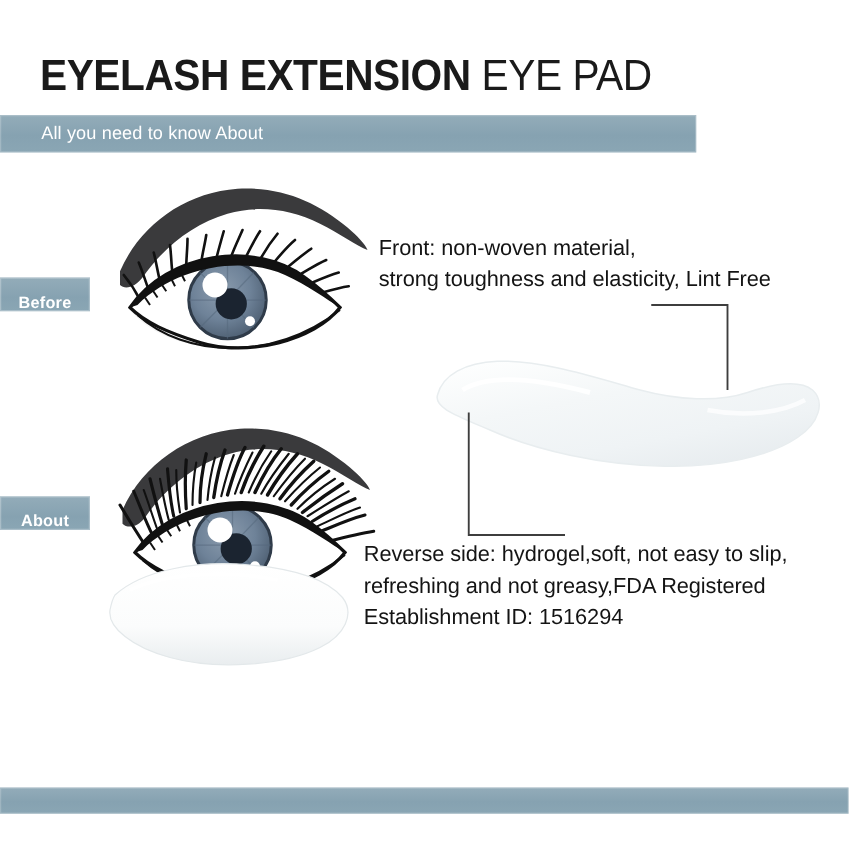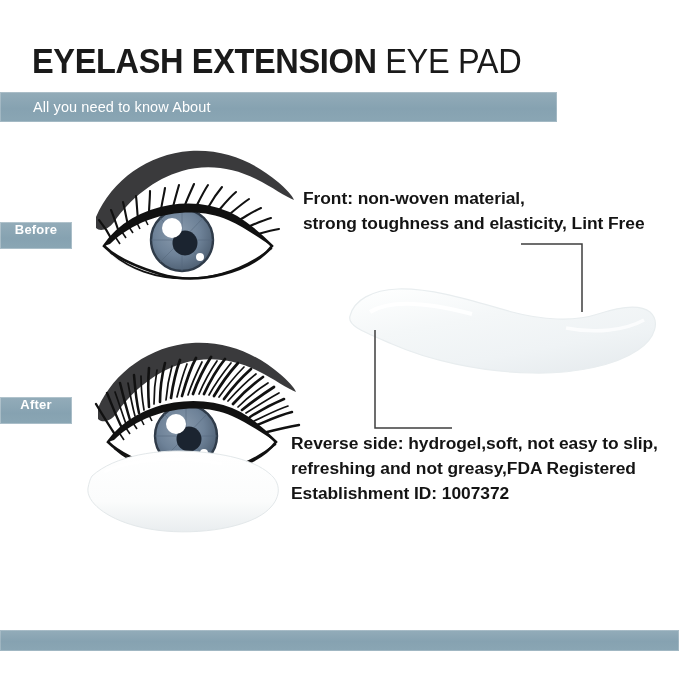--- a/index.html
+++ b/index.html
@@ -61,36 +61,35 @@
     position: absolute;
     left: 0;
     width: 72px;
     height: 27px;
     background: linear-gradient(180deg, #93acb9 0%, #86a2b1 60%, #8aa6b4 100%);
     box-shadow: inset 0 0 0 1px rgba(255,255,255,0.28);
     color: #ffffff;
     font-size: 13px;
     font-weight: bold;
     display: flex;
-    align-items: flex-start;
+    align-items: flex-end;
     justify-content: center;
     letter-spacing: 0.2px;
   }
   .badge-before { top: 222px; }
   .badge-after  { top: 397px; }
 
   
   .callout {
     position: absolute;
     color: #141414;
     font-size: 17.4px;
     line-height: 25px;
     white-space: pre-line;
     letter-spacing: -0.05px;
-    font-weight: bold;
   }
   .callout-front   { left: 303px; top: 186px; }
   .callout-reverse { left: 291px; top: 431px; }
 
   
   .art {
     position: absolute;
     pointer-events: none;
   }
   .art-before { left: 86px;  top: 140px; }
@@ -116,21 +115,21 @@
   <span class="t-strong">EYELASH EXTENSION</span><span class="t-light"> EYE PAD</span>
 </div>
 
 <div class="subtitle-bar"></div>
 <div class="subtitle-text">All you need to know About</div>
 
 <div class="side-badge badge-before">
   <span>Before</span>
 </div>
 <div class="side-badge badge-after">
-  <span>After</span>
+  <span>About</span>
 </div>
 
 <svg class="art art-before" width="230" height="170" viewBox="0 0 230 170">
   <defs>
     <radialGradient id="irisB" cx="42%" cy="38%" r="68%">
       <stop offset="0%" stop-color="#8b9cae"></stop>
       <stop offset="55%" stop-color="#6e8298"></stop>
       <stop offset="100%" stop-color="#4a5b6e"></stop>
     </radialGradient>
     <clipPath id="eyeClipB">
@@ -324,15 +323,15 @@
 
   <path d="M521,244 L582,244 L582,312" fill="none" stroke="#3e3e3e" stroke-width="1.5"></path>
 
   <path d="M375,330 L375,428 L452,428" fill="none" stroke="#3e3e3e" stroke-width="1.5"></path>
 </svg>
 
 <div class="callout callout-front">Front: non-woven material,
 strong toughness and elasticity, Lint Free</div>
 <div class="callout callout-reverse">Reverse side: hydrogel,soft, not easy to slip,
 refreshing and not greasy,FDA Registered
-Establishment ID: 1007372</div>
+Establishment ID: 1516294</div>
 
 <div class="footer-bar"></div>
 
 </body></html>

